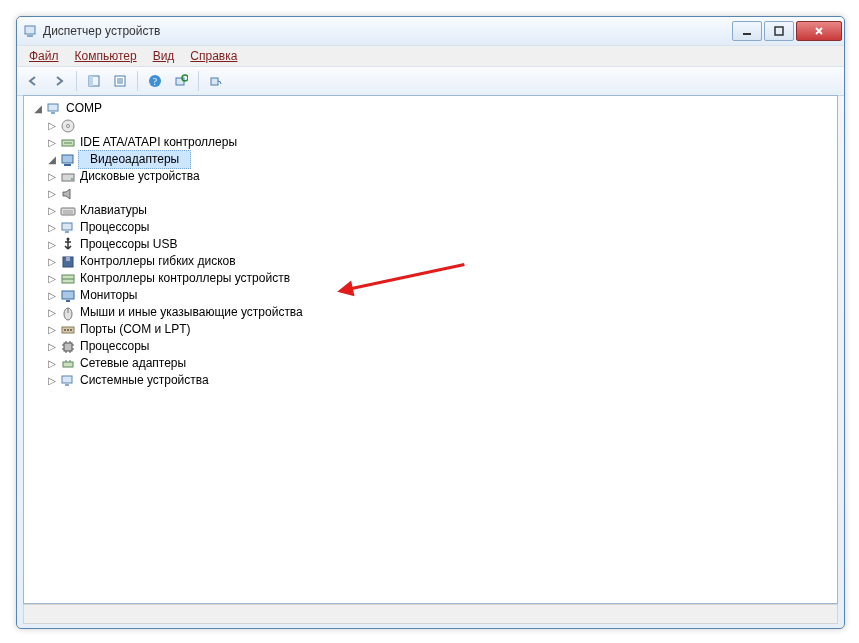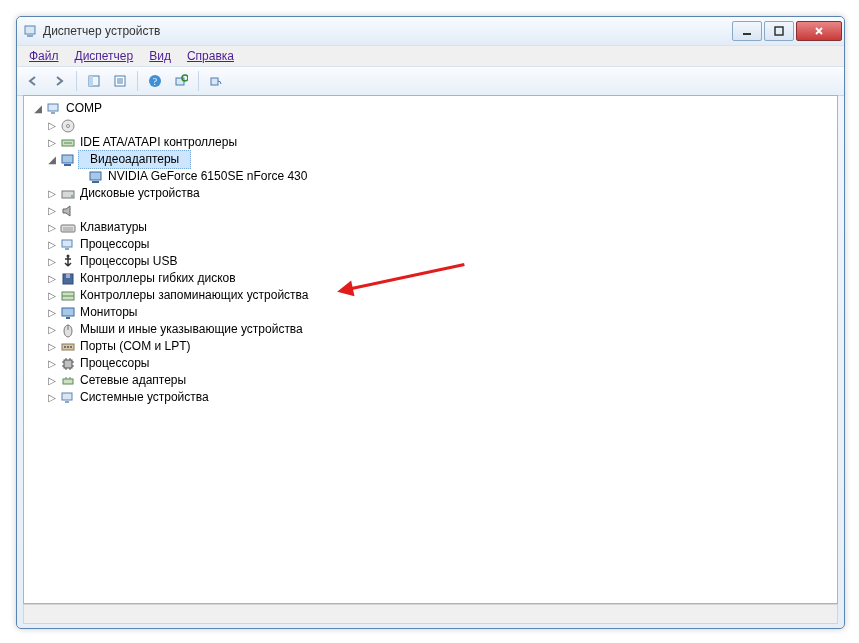--- a/index.html
+++ b/index.html
@@ -4,21 +4,21 @@
 <style>
   html,body{margin:0;padding:0;font-family:"Segoe UI",Tahoma,sans-serif;font-size:12px;background:#fff;}
   .window{position:relative;width:827px;height:611px;margin:16px;border:1px solid #5a84b0;border-radius:5px;background:linear-gradient(#f3f7fc,#e6eef7);box-shadow:0 0 6px rgba(0,0,0,.2);}
   .titlebar{height:28px;display:flex;align-items:center;padding:0 2px 0 6px;border-radius:5px 5px 0 0;background:linear-gradient(#f8fbff,#e2ecf7);}
   .titlebar .icon{width:16px;height:16px;margin-right:4px;display:flex;align-items:center;justify-content:center;}
   .titlebar .title{color:#333;font-size:12px;}
   .winbtns{margin-left:auto;display:flex;gap:0;}
   .winbtn{width:28px;height:18px;border:1px solid #8aa8c8;border-radius:2px;margin-left:2px;display:flex;align-items:center;justify-content:center;font-size:10px;color:#333;background:linear-gradient(#f2f7fd,#d9e6f4);cursor:default;}
   .winbtn.close{background:linear-gradient(#e98686,#c83a3a);border-color:#8a2f2f;color:#fff;width:44px;}
   .menubar{height:20px;display:flex;align-items:center;padding:0 4px;background:#f0f0f0;border-top:1px solid #d8e3ee;border-bottom:1px solid #d8e3ee;}
-  .menuitem{padding:2px 8px;color:#4c1d95;cursor:default;}
+  .menuitem{padding:2px 8px;color:#7f1d1d;cursor:default;}
   .menuitem u{text-decoration:underline;}
   .toolbar{height:28px;display:flex;align-items:center;padding:0 4px;gap:2px;background:linear-gradient(#fafcff,#e7eff8);border-bottom:1px solid #c7d6e6;}
   .tbtn{width:22px;height:22px;border:1px solid transparent;border-radius:2px;display:flex;align-items:center;justify-content:center;cursor:default;}
   .tsep{width:1px;height:20px;background:#c7d6e6;margin:0 3px;}
   .content{position:absolute;top:78px;left:6px;right:6px;bottom:24px;background:#fff;border:1px solid #9fb6cf;overflow:auto;}
   .tree{padding:4px 2px 4px 8px;line-height:17px;white-space:nowrap;}
   .node{display:flex;align-items:center;height:17px;}
   .tw{display:inline-block;width:12px;text-align:center;color:#6a6a6a;font-size:10px;cursor:default;user-select:none;}
   .ic{width:16px;height:16px;margin:0 2px;display:inline-flex;align-items:center;justify-content:center;}
   .lbl{padding:0 2px;}
@@ -58,21 +58,21 @@
       <div class="winbtn close">
           <svg width="10" height="10">
             <path d="M2 2 L8 8 M8 2 L2 8" stroke="#fff" stroke-width="1.8"></path>
           </svg>
         </div>
     </div>
   </div>
 
   <div class="menubar">
     <span class="menuitem"><u>Файл</u></span>
-    <span class="menuitem"><u>Диспетчер</u></span>
+    <span class="menuitem"><u>Компьютер</u></span>
     <span class="menuitem"><u>Вид</u></span>
     <span class="menuitem"><u>Справка</u></span>
   </div>
 
   <div class="toolbar">
     <div class="tbtn">
         <svg width="14" height="14">
           <path d="M9 3 L4 7 L9 11" fill="none" stroke="#6a7f95" stroke-width="2"></path>
         </svg>
       </div>
@@ -150,30 +150,20 @@
         <div class="node ind1">
           <span class="tw">◢</span>
           <span class="ic">
             <svg width="16" height="16">
               <rect x="2" y="3" width="11" height="8" fill="#a8c8e8" stroke="#3a6aa0"></rect>
               <rect x="4" y="12" width="7" height="2" fill="#3a6aa0"></rect>
             </svg>
           </span>
           <span class="lbl sel">Видеоадаптеры</span>
         </div>
-        <div class="node ind2">
-          <span class="tw"></span>
-          <span class="ic">
-            <svg width="16" height="16">
-              <rect x="2" y="3" width="11" height="8" fill="#a8c8e8" stroke="#3a6aa0"></rect>
-              <rect x="4" y="12" width="7" height="2" fill="#3a6aa0"></rect>
-            </svg>
-          </span>
-          <span class="lbl">NVIDIA GeForce 6150SE nForce 430</span>
-        </div>
         <div class="node ind1">
           <span class="tw">▷</span>
           <span class="ic">
             <svg width="16" height="16">
               <rect x="2" y="5" width="12" height="7" fill="#d8d8d8" stroke="#777"></rect>
               <circle cx="12" cy="10" r="1" fill="#5a8"></circle>
             </svg>
           </span>
           <span class="lbl">Дисковые устройства</span>
         </div>
@@ -226,21 +216,21 @@
           <span class="lbl">Контроллеры гибких дисков</span>
         </div>
         <div class="node ind1">
           <span class="tw">▷</span>
           <span class="ic">
             <svg width="16" height="16">
               <rect x="2" y="4" width="12" height="8" fill="#cde0c0" stroke="#5a8a5a"></rect>
               <path d="M2 8h12" stroke="#5a8a5a"></path>
             </svg>
           </span>
-          <span class="lbl">Контроллеры запоминающих устройства</span>
+          <span class="lbl">Контроллеры контроллеры устройств</span>
         </div>
         <div class="node ind1">
           <span class="tw">▷</span>
           <span class="ic">
             <svg width="16" height="16">
               <rect x="2" y="3" width="12" height="8" fill="#a8c8e8" stroke="#3a6aa0"></rect>
               <rect x="6" y="12" width="4" height="2" fill="#3a6aa0"></rect>
             </svg>
           </span>
           <span class="lbl">Мониторы</span>

